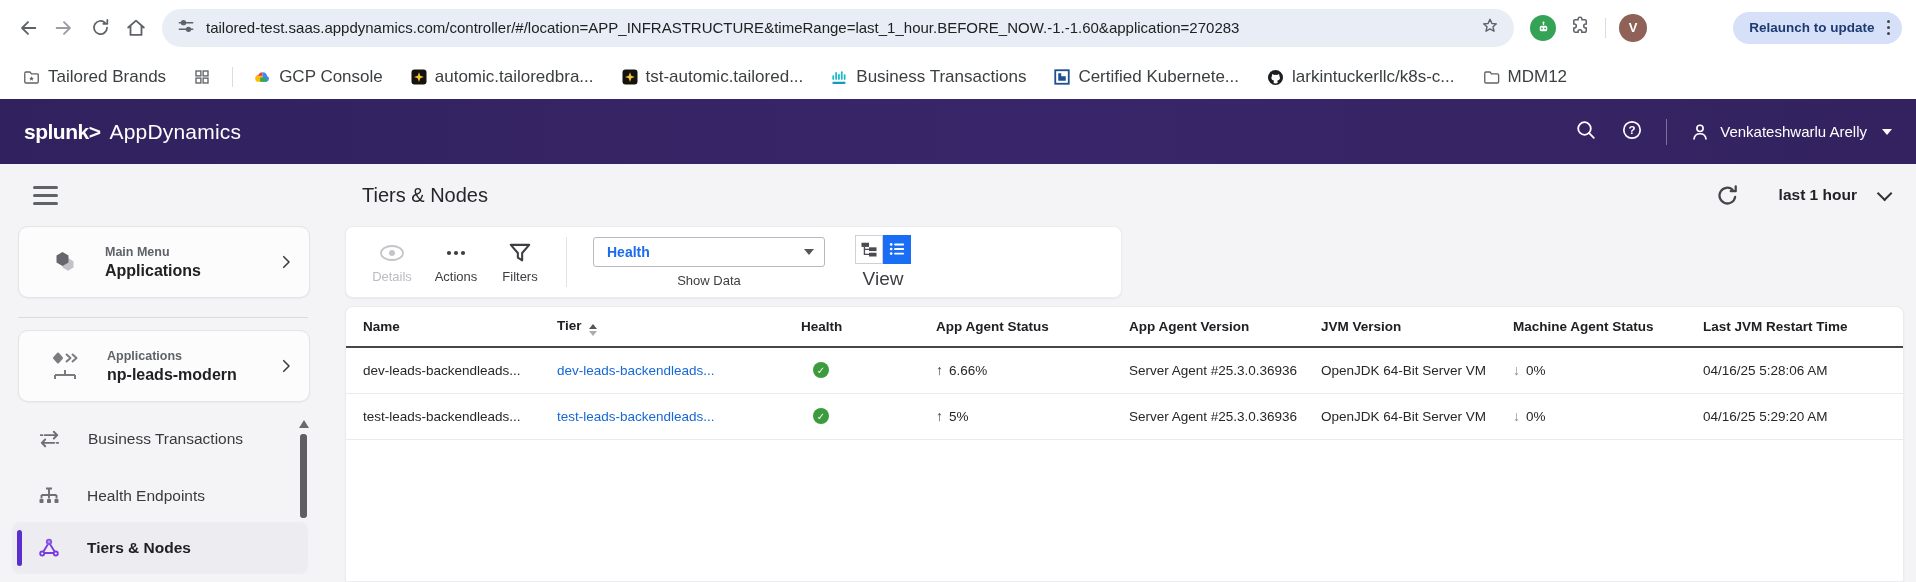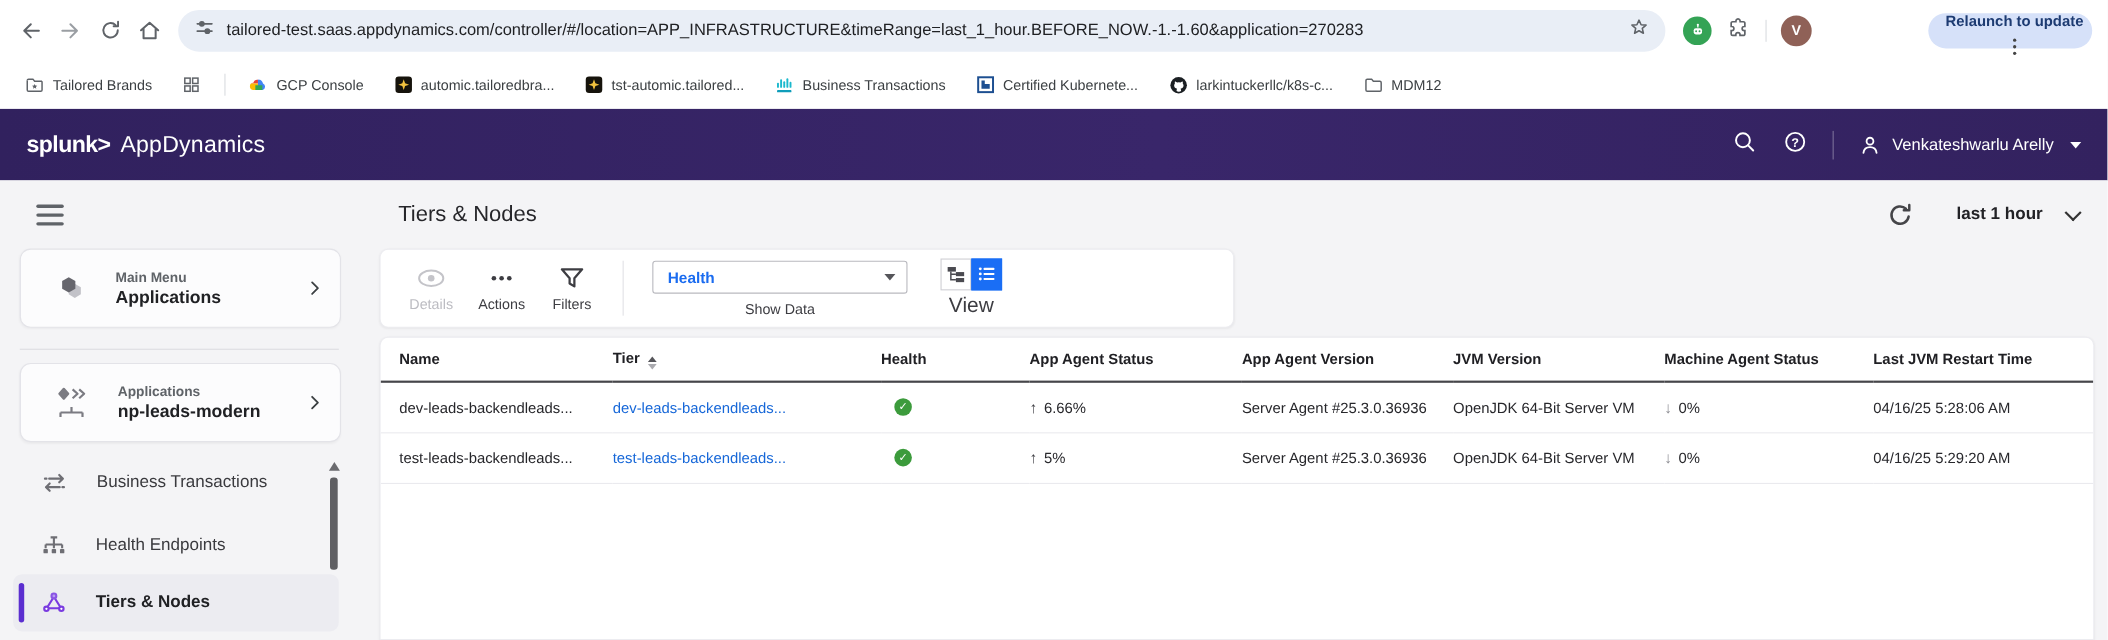--- a/index.html
+++ b/index.html
@@ -7,28 +7,28 @@
   body { font-family:"Liberation Sans","DejaVu Sans",sans-serif; background:#fff; position:relative; }
 
   
   .chrome-top { height:55px; display:flex; align-items:center; padding:0 14px 0 10px; background:#fff; }
   .nav-btn { width:36px; height:36px; display:flex; align-items:center; justify-content:center; border-radius:50%; flex:0 0 auto; }
   .omnibox { height:38px; width:1352px; flex:0 0 auto; background:#e9eef6; border-radius:19px; display:flex; align-items:center; padding:0 14px; margin-left:8px; }
   .om-url { font-size:15px; color:#202124; white-space:nowrap; overflow:hidden; flex:1; margin-left:10px; }
   .chrome-right { display:flex; align-items:center; gap:13px; flex:1; padding-left:16px; }
   .chrome-sep { width:1px; height:20px; background:#dadce0; }
   .avatar { width:28px; height:28px; border-radius:50%; background:#8f6157; color:#fff; font-size:13px; font-weight:700; display:flex; align-items:center; justify-content:center; }
-  .relaunch { margin-left:auto; height:32px; background:#d6e1f9; border-radius:16px; display:flex; align-items:center; padding:0 8px 0 16px; gap:8px;flex-direction:column; }
+  .relaunch { margin-left:auto; height:32px; background:#d6e1f9; border-radius:16px; display:flex; align-items:center; padding:0 8px 0 16px; gap:8px; }
   .relaunch-label { font-size:13.5px; font-weight:600; color:#1d3b72; white-space:nowrap; }
   .kebab { display:flex; flex-direction:column; gap:2.5px; padding:0 4px; }
   .kebab i { width:3.5px; height:3.5px; border-radius:50%; background:#444; }
   .ext-green { width:26px; height:26px; border-radius:50%; background:#34a355; display:flex; align-items:center; justify-content:center; }
 
   
-  .bookmarks { height:44px; display:flex; align-items:center; padding:0 22px; background:#fff; font-size:13px; color:#3c4043; }
+  .bookmarks { height:44px; display:flex; align-items:center; padding:0 22px; background:#fff; font-size:17px; color:#3c4043; }
   .bm { display:flex; align-items:center; gap:7px; margin-right:27px; white-space:nowrap; }
   .bm-sep { width:1px; height:20px; background:#dadce0; margin:0 20px 0 -6px; }
 
   
   .appbar { height:65px; background:linear-gradient(90deg,#31215e,#39266a 55%,#33225f); display:flex; align-items:center; padding:0 24px; color:#fff; }
   .brand { display:flex; align-items:baseline; }
   .brand-splunk { font-size:21px; font-weight:700; letter-spacing:-0.5px; }
   .brand-product { font-size:21px; font-weight:300; margin-left:9px; letter-spacing:0.2px; }
   .appbar-right { margin-left:auto; display:flex; align-items:center; gap:22px; }
   .appbar-sep { width:1px; height:26px; background:rgba(255,255,255,.35); }

